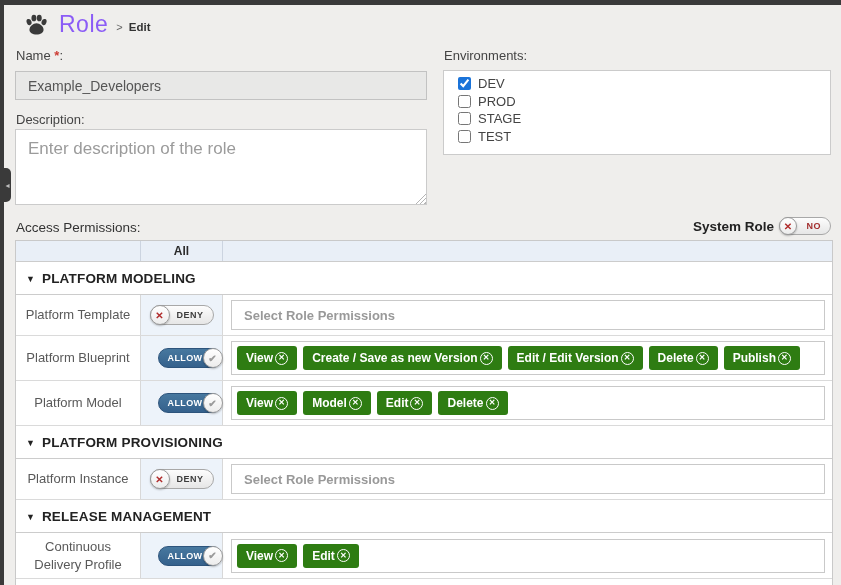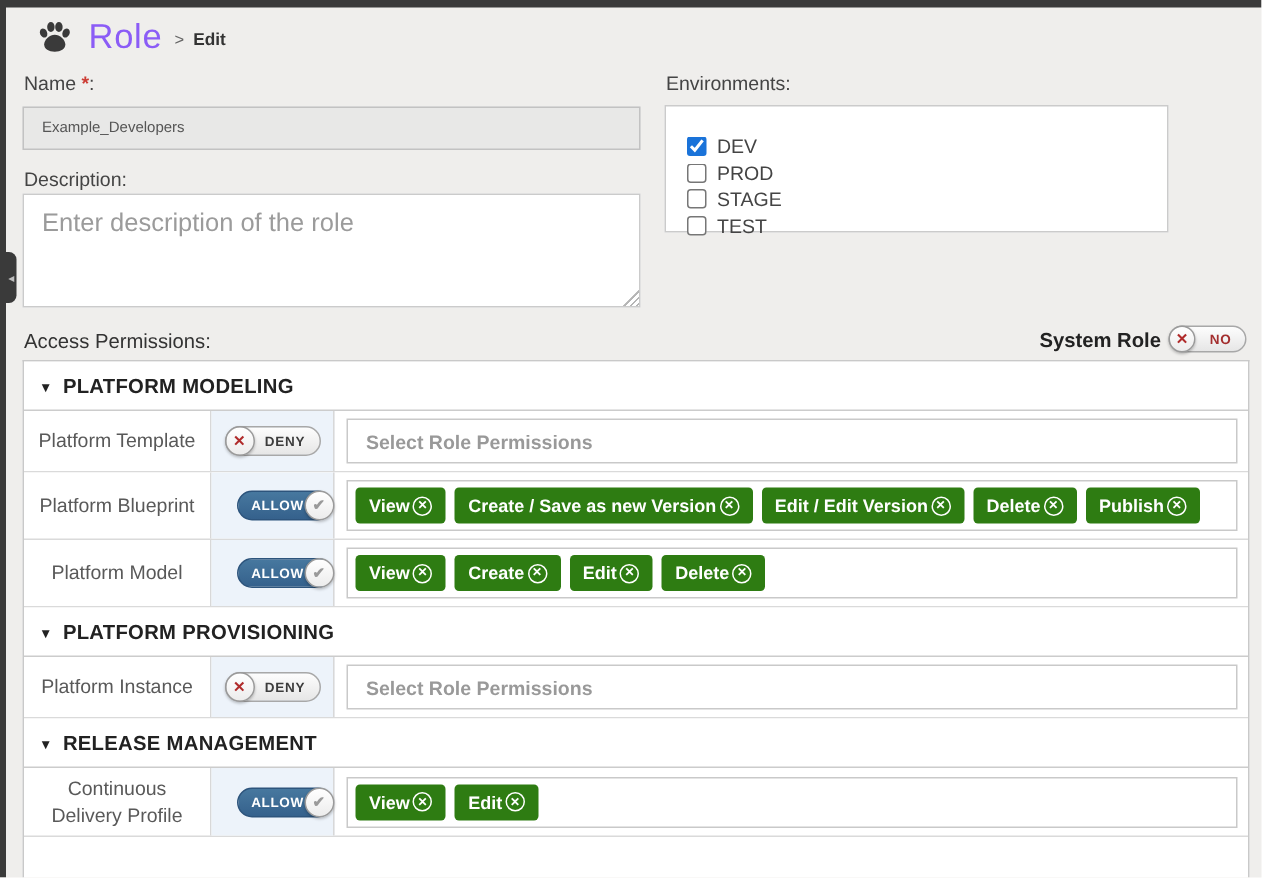--- a/index.html
+++ b/index.html
@@ -22,33 +22,33 @@
   .crumb-sep { font-size:11px; color:#666; margin:4px 6px 0 8px; }
   .crumb-sub { font-size:11.5px; font-weight:bold; color:#333; margin-top:4px; }
 
   
   .field-label { position:absolute; font-size:13px; color:#444; }
   .req { color:#cc3b33; font-weight:bold; }
 
   .name-input {
     position:absolute; left:15px; top:71px; width:412px; height:29px;
     background:#e8e8e7; border:1px solid #c2c2c2; padding:0 12px;
-    font-family:"Liberation Sans",sans-serif; font-size:10px; color:#555; outline:none;
+    font-family:"Liberation Sans",sans-serif; font-size:14px; color:#555; outline:none;
   }
   .desc-wrap { position:absolute; left:15px; top:129px; width:412px; height:76px; }
   .desc-wrap textarea {
     width:100%; height:100%; resize:none; border:1px solid #cbcbcb; background:#fff;
     padding:9px 12px; font-family:"Liberation Sans",sans-serif; font-size:17px; color:#555; outline:none;
   }
   .desc-wrap textarea::placeholder { color:#9b9b9b; }
   .grip { position:absolute; right:1px; bottom:1px; width:11px; height:11px;
     background:repeating-linear-gradient(135deg, transparent, transparent 2px, #b5b5b5 2px, #b5b5b5 3px);
     clip-path:polygon(100% 0, 100% 100%, 0 100%); }
 
-  .env-box { position:absolute; left:443px; top:70px; width:336px; height:85px; background:#fff; border:1px solid #cbcbcb; padding:18px 14px; }
+  .env-box { position:absolute; left:443px; top:70px; width:388px; height:85px; background:#fff; border:1px solid #cbcbcb; padding:4px 14px; }
   .env-row { display:flex; align-items:center; height:17.5px; gap:7px; }
   .env-row input { width:13px; height:13px; accent-color:var(--checkbox-blue,#1a73d9); }
   .env-row label { font-size:13px; color:#444; }
 
   
   .ap-label { position:absolute; left:16px; top:220px; font-size:13.5px; color:#333; }
   .sysrole { position:absolute; right:10px; top:217px; display:flex; align-items:center; gap:5px; }
   .sysrole .sr-label { font-size:13.5px; font-weight:bold; color:#222; }
 
   
@@ -138,20 +138,25 @@
 <div class="ap-label">Access Permissions:</div>
 <div class="sysrole">
   <span class="sr-label">System Role</span>
   <span class="toggle deny sys">
     <span class="knob">✕</span>
     <span class="tlabel">NO</span>
   </span>
 </div>
 
 <div class="perm-table">
+  <div class="thead">
+    <div class="th"></div>
+    <div class="th">All</div>
+    <div class="th"></div>
+  </div>
   <div id="table-body">
       <div class="sec-header">
         <span class="tri">▼</span>
         <span class="sec-title">PLATFORM MODELING</span>
       </div>
       <div class="prow">
         <div class="c-name">Platform Template</div>
         <div class="c-all">
           <span class="toggle deny">
             <span class="knob">✕</span>
@@ -205,21 +210,21 @@
             <span class="knob">✔</span>
           </span>
         </div>
         <div class="c-perm">
           <div class="perm-box">
             <span class="tag">
               <span>View</span>
               <span class="x-circle">✕</span>
             </span>
             <span class="tag">
-              <span>Create</span>
+              <span>Model</span>
               <span class="x-circle">✕</span>
             </span>
             <span class="tag">
               <span>Edit</span>
               <span class="x-circle">✕</span>
             </span>
             <span class="tag">
               <span>Delete</span>
               <span class="x-circle">✕</span>
             </span>

